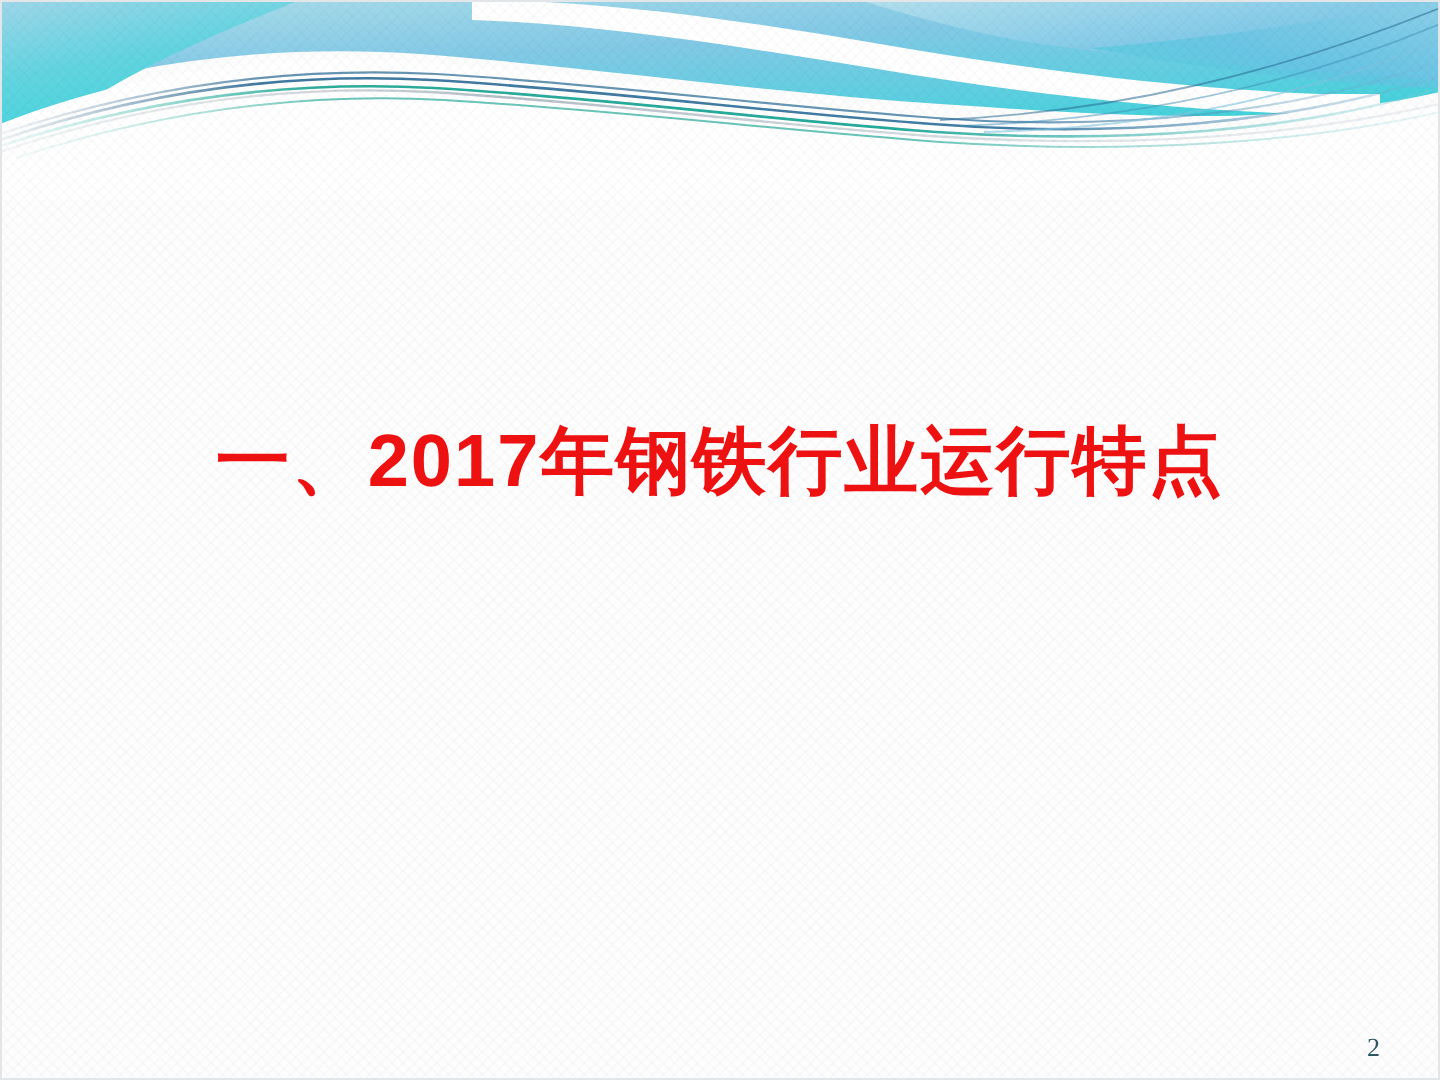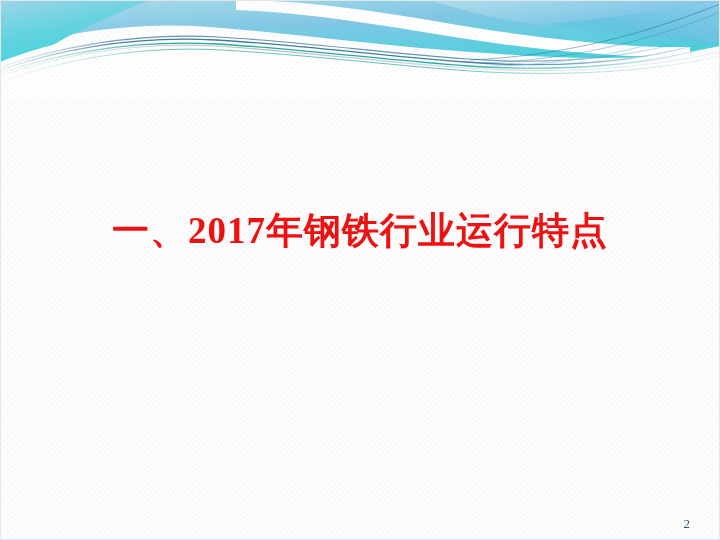--- a/index.html
+++ b/index.html
@@ -54,21 +54,21 @@
     width: 720px;
     height: 100px;
   }
 
   #slide-title {
     position: absolute;
     left: 0;
     top: 206px;
     width: 720px;
     text-align: center;
-    font-family: Liberation Serif, serif;
+    font-family: Liberation Sans, sans-serif;
     font-weight: bold;
     font-size: 37px;
     line-height: 50px;
     letter-spacing: 1px;
     color: #ee1111;
     white-space: nowrap;
     z-index: 4;
   }
 
   #page-number {

